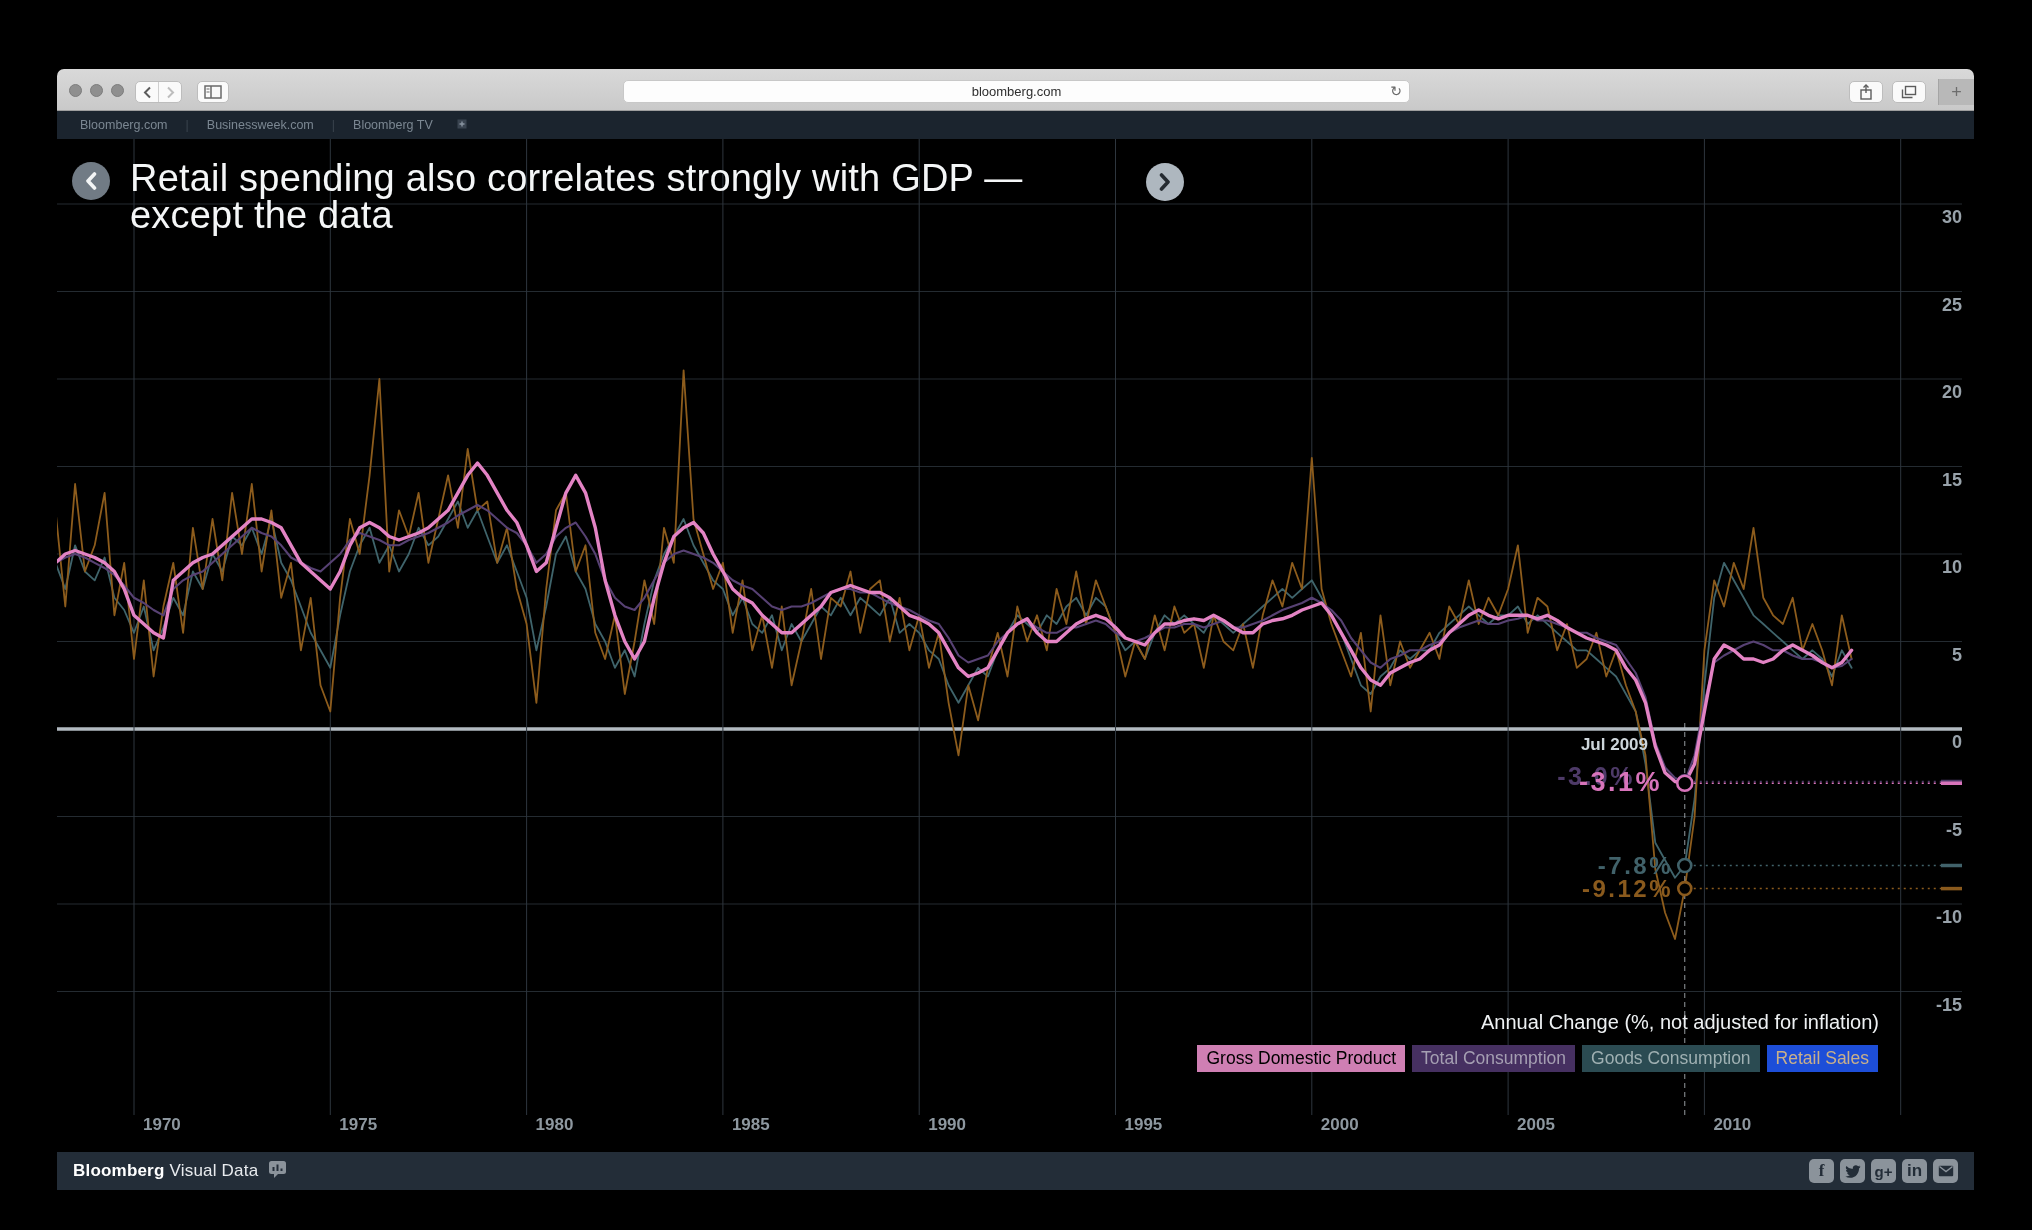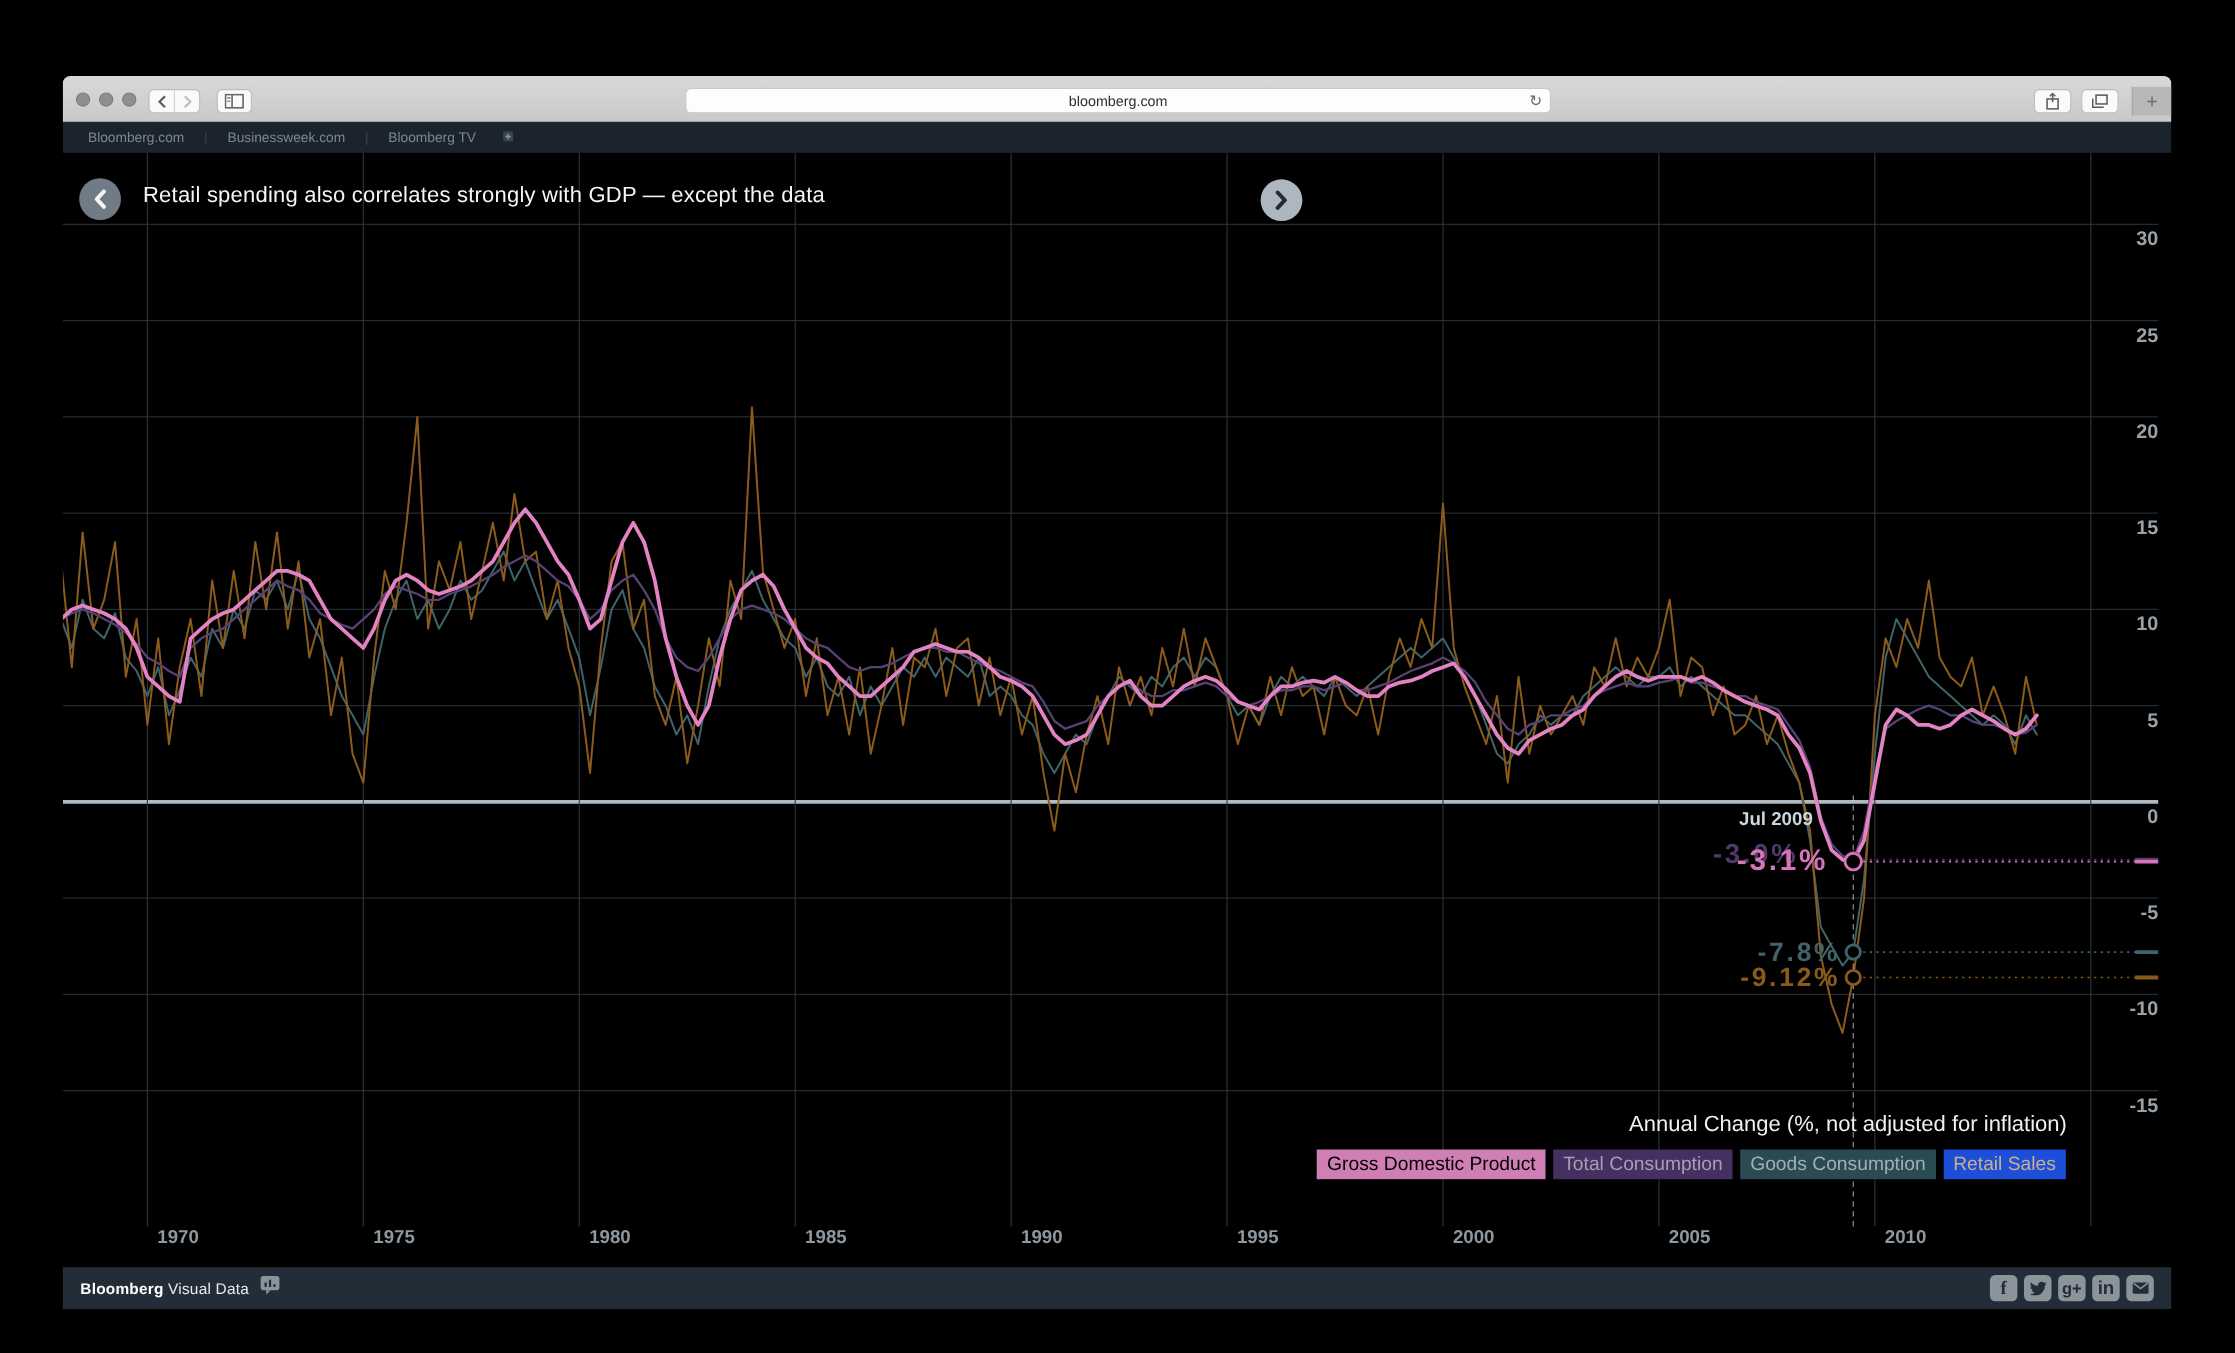--- a/index.html
+++ b/index.html
@@ -43,37 +43,37 @@
     padding-left:23px; font-size:12.5px; color:#7b8792; }
   .bbnav .navlink { margin-right:18px; cursor:default; }
   .bbnav .navdiv { color:#39434d; margin-right:18px; }
   .bbnav .tvplus { display:inline-block; margin-left:6px; color:#576270; font-size:11px; }
 
   
   .content { position:relative; height:1013px; background:#000; }
   #chart { position:absolute; left:0; top:0; }
 
   .headline { position:absolute; left:73px; top:21px; width:1010px;
-    font-size:20px; line-height:37px; color:#f4f6f7; letter-spacing:0.2px; }
+    font-size:38px; line-height:37px; color:#f4f6f7; letter-spacing:0.2px; }
   .circlebtn { position:absolute; width:38px; height:38px; border-radius:50%;
     display:flex; align-items:center; justify-content:center; }
   .circlebtn svg { display:block; }
   .prevbtn { left:15px; top:23px; background:#717b85; }
   .nextbtn { left:1089px; top:24px; background:#aeb7bf; }
 
   .legend-title { position:absolute; right:95px; top:872px; font-size:20px;
     color:#eef1f3; }
   .legend-row { position:absolute; right:96px; top:906px; display:flex; gap:7px; }
   .chip { height:27px; display:flex; align-items:center; padding:0 9px;
     font-size:17.5px; }
 
   
   .footer { position:relative; height:38px; background:#232d38;
     display:flex; align-items:center; padding:0 16px; }
-  .brand { color:#fff; font-size:14px; letter-spacing:0.2px; }
+  .brand { color:#fff; font-size:17px; letter-spacing:0.2px; }
   .brand b { font-weight:bold; }
   .brand .light { font-weight:normal; color:#e8ebee; }
   .brandicon { margin-left:10px; }
   .socials { margin-left:auto; display:flex; gap:6px; }
   .socialbtn { width:25px; height:24px; border-radius:5px; background:#8b939b;
     display:flex; align-items:center; justify-content:center;
     color:#232d38; font-weight:bold; font-size:14px; }
 </style>
 </head>
 <body>

